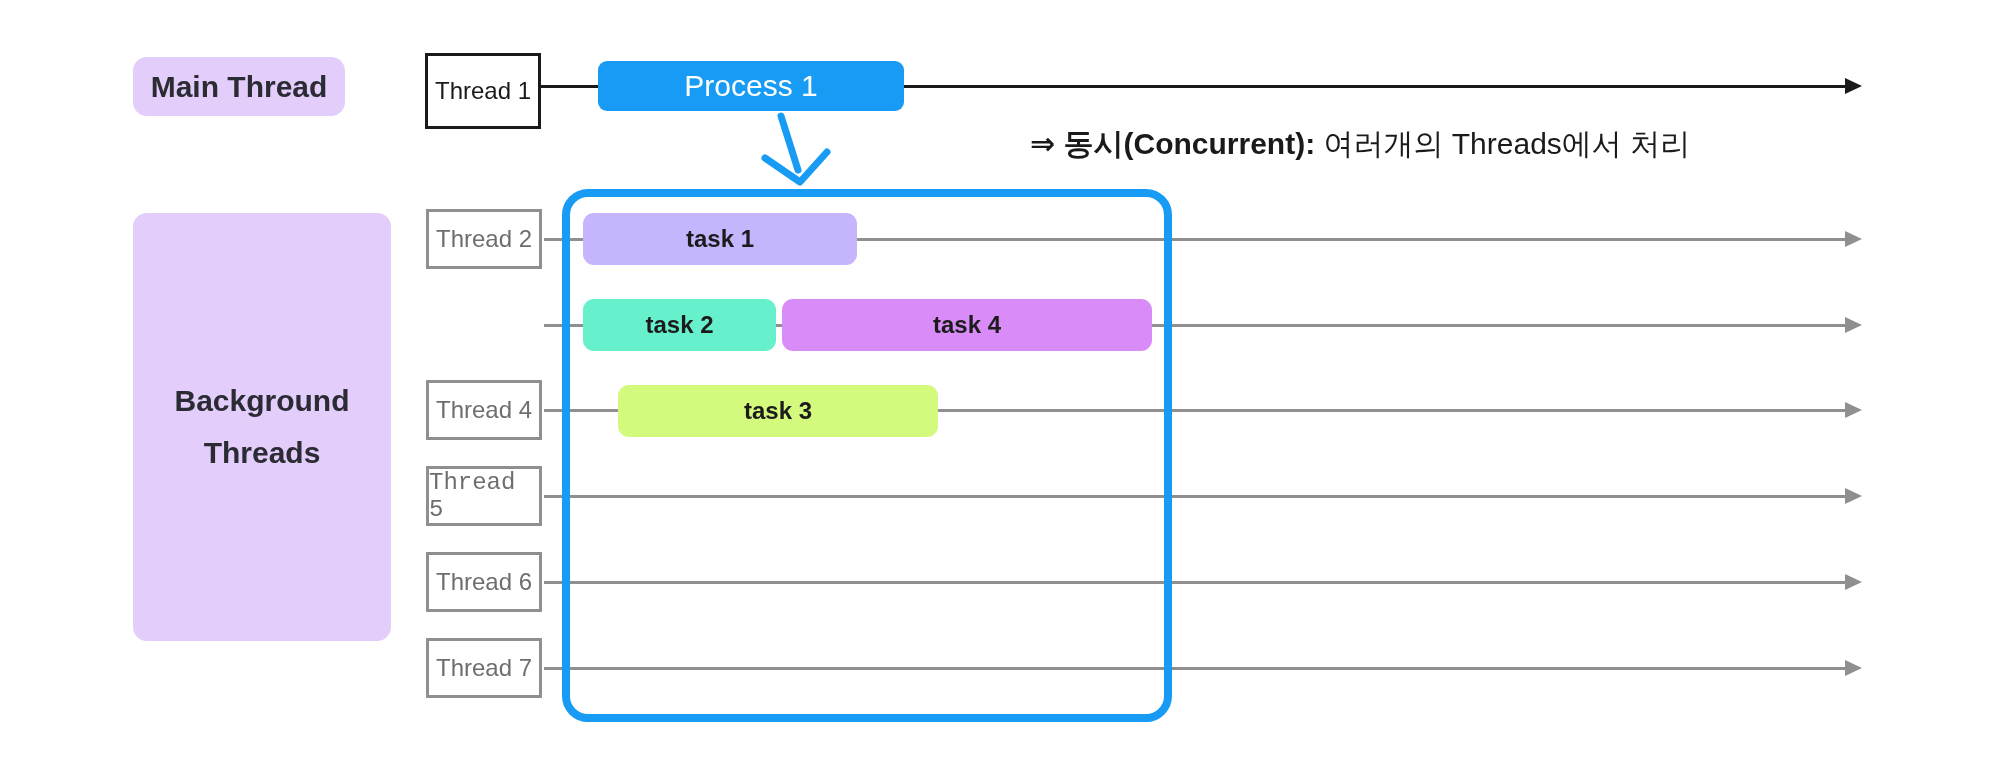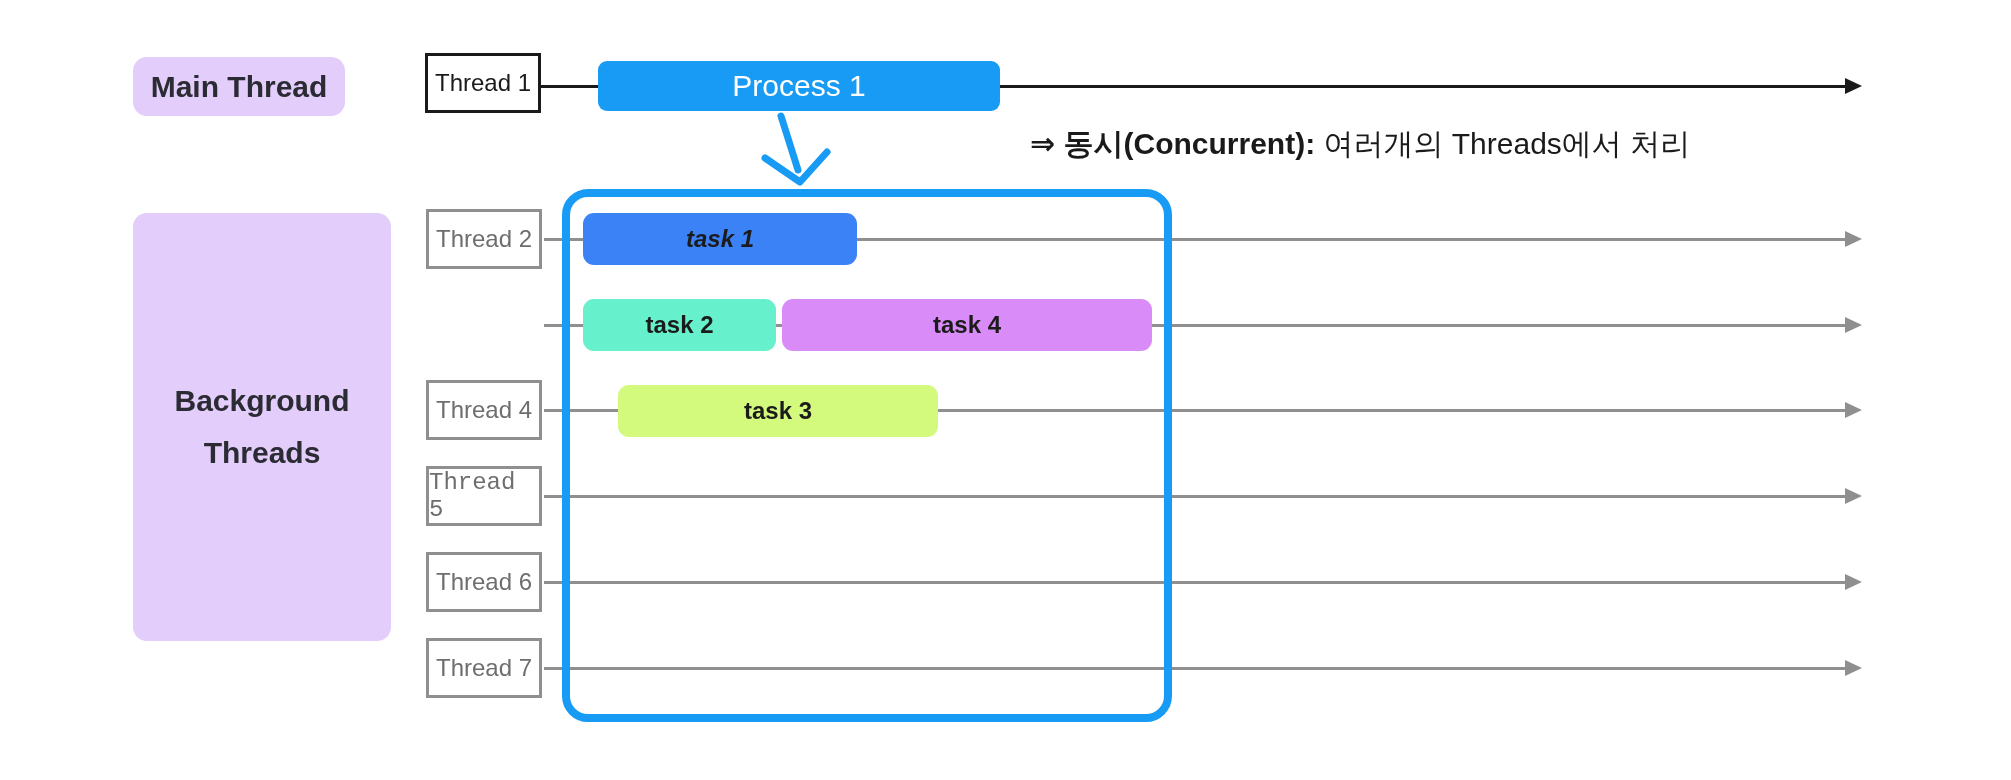--- a/index.html
+++ b/index.html
@@ -13,21 +13,21 @@
   }
   #main-thread-label { left:133px; top:57px; width:212px; height:59px; }
   #background-threads-label { left:133px; top:213px; width:258px; height:428px; flex-direction:column; line-height:1.75; }
 
   
   .thread-box {
     position:absolute; width:116px; height:60px; background:#ffffff;
     display:flex; align-items:center; justify-content:center;
     font-size:24px; z-index:4; box-sizing:border-box;
   }
-  #thread1-box { left:425px; top:53px; height:60px; border:3px solid #1a1a1a; color:#1a1a1a; }
+  #thread1-box { left:425px; top:53px; height:76px; border:3px solid #1a1a1a; color:#1a1a1a; }
   .bg-thread-box { left:426px; border:3px solid #8f8f8f; color:#6e6e6e; }
   #thread-row-0 { top:209px; } #thread-row-1 { top:295px; } #thread-row-2 { top:380px; }
   #thread-row-3 { top:466px;font-family:Liberation Mono, monospace; } #thread-row-4 { top:552px; } #thread-row-5 { top:638px; }
 
   
   .tl-line { position:absolute; height:3px; z-index:1; }
   .tl-line::after {
     content:""; position:absolute; right:-16px; top:-7px; width:0; height:0;
     border-top:8px solid transparent; border-bottom:8px solid transparent;
   }
@@ -35,21 +35,21 @@
   .black-line::after { border-left:17px solid #1a1a1a; }
   .gray-line { background:#8f8f8f; }
   .gray-line::after { border-left:17px solid #8f8f8f; }
   #main-line { left:541px; top:85px; width:1305px; }
   .bg-line { left:544px; width:1302px; }
   #line-0 { top:238px; } #line-1 { top:324px; } #line-2 { top:409px; }
   #line-3 { top:495px; } #line-4 { top:581px; } #line-5 { top:667px; }
 
   
   #process1-bar {
-    position:absolute; left:598px; top:61px; width:402px; height:50px; border-radius:9px;
+    position:absolute; left:598px; top:61px; width:306px; height:50px; border-radius:9px;
     display:flex; align-items:center; justify-content:center;
     color:#ffffff; font-size:30px; z-index:4;
   }
 
   
   #process-boundary {
     position:absolute; left:562px; top:189px; width:610px; height:533px;
     border:8px solid #189bf4; border-radius:26px; box-sizing:border-box;
     background:transparent; z-index:2;
   }
@@ -110,18 +110,18 @@
   <div id="thread-row-4" class="thread-box bg-thread-box">Thread 6</div>
   <div id="thread-row-5" class="thread-box bg-thread-box">Thread 7</div>
 
   <div id="line-0" class="tl-line gray-line bg-line"></div>
   <div id="line-1" class="tl-line gray-line bg-line"></div>
   <div id="line-2" class="tl-line gray-line bg-line"></div>
   <div id="line-3" class="tl-line gray-line bg-line"></div>
   <div id="line-4" class="tl-line gray-line bg-line"></div>
   <div id="line-5" class="tl-line gray-line bg-line"></div>
 
-  <div id="task-0" class="task-bar" style="background: #3b82f6; font-style: italic;">task 1</div>
+  <div id="task-0" class="task-bar" style="background: #c4b5fd;">task 1</div>
   <div id="task-1" class="task-bar" style="background: rgb(102, 240, 203);">task 2</div>
   <div id="task-2" class="task-bar" style="background: rgb(211, 249, 125);">task 3</div>
   <div id="task-3" class="task-bar" style="background: rgb(217, 139, 247);">task 4</div>
 
 </div>
 
 </body></html>

